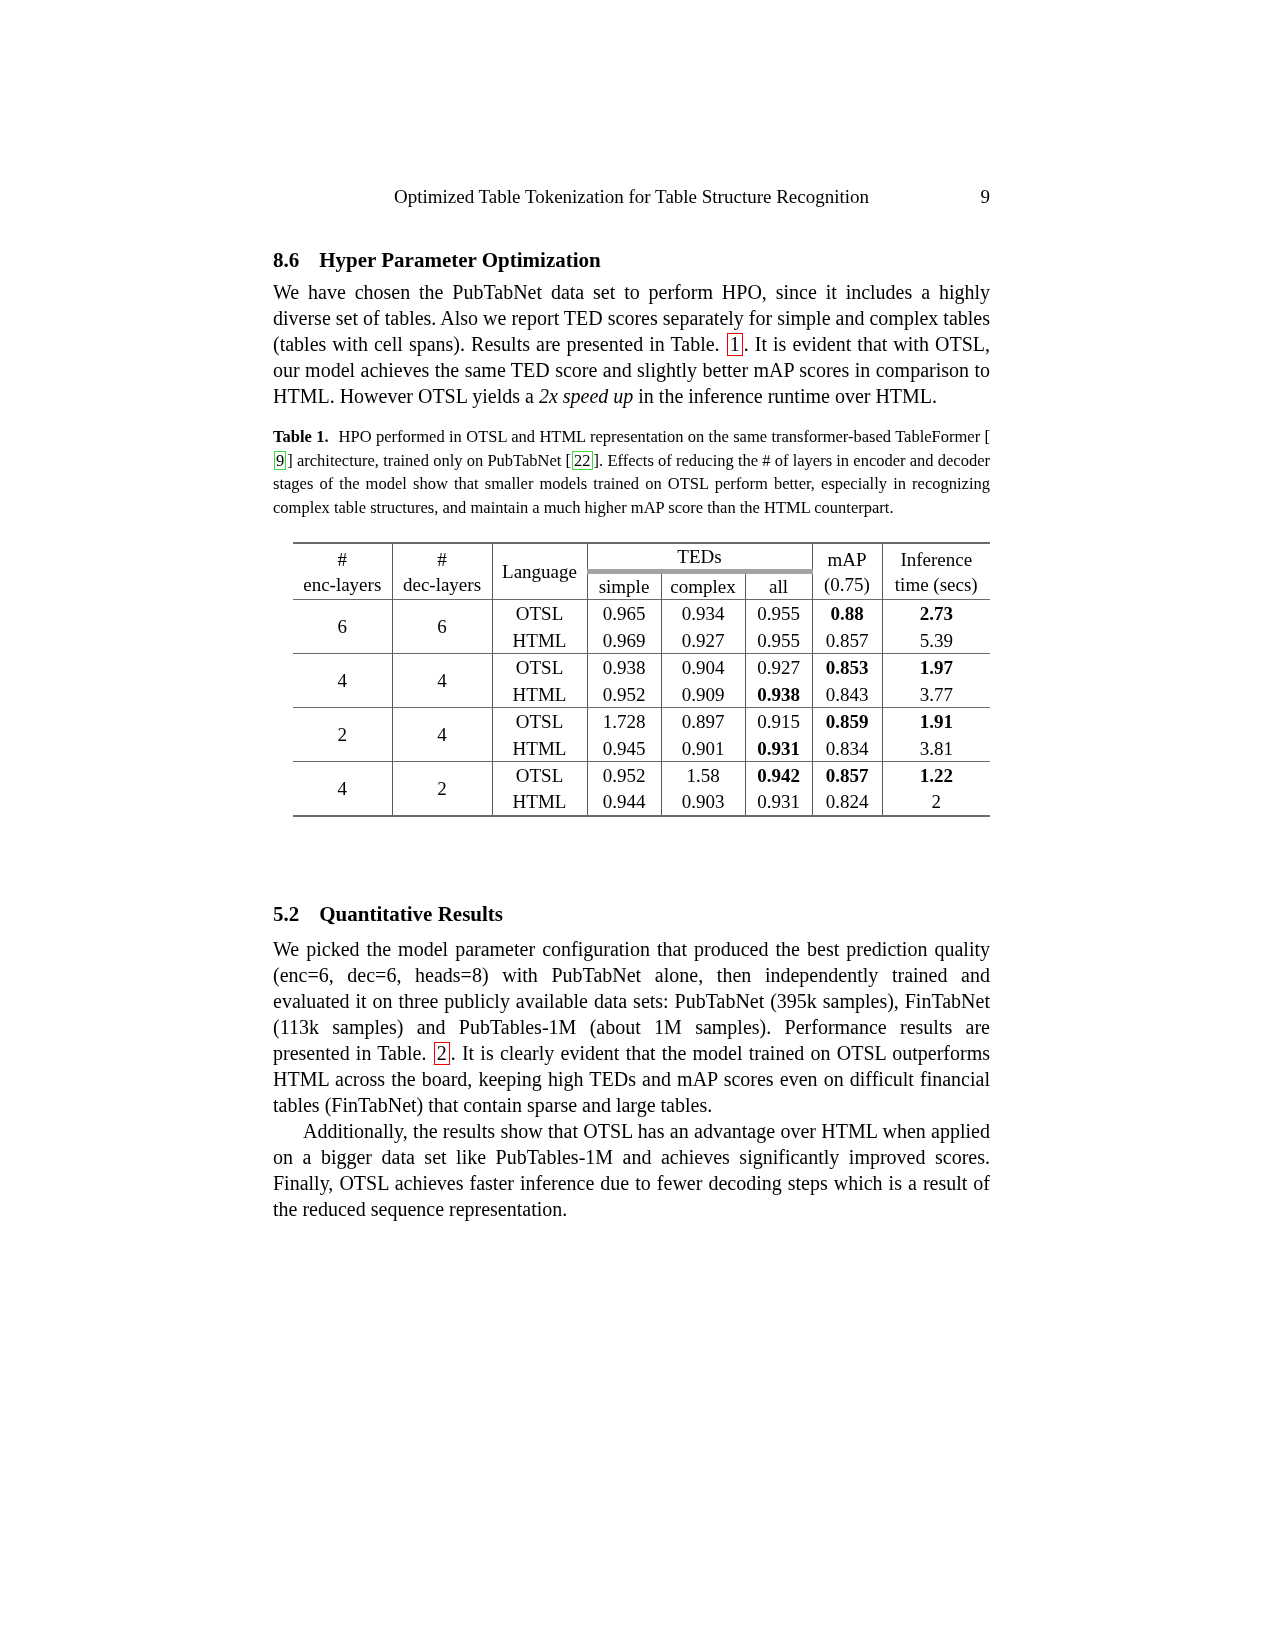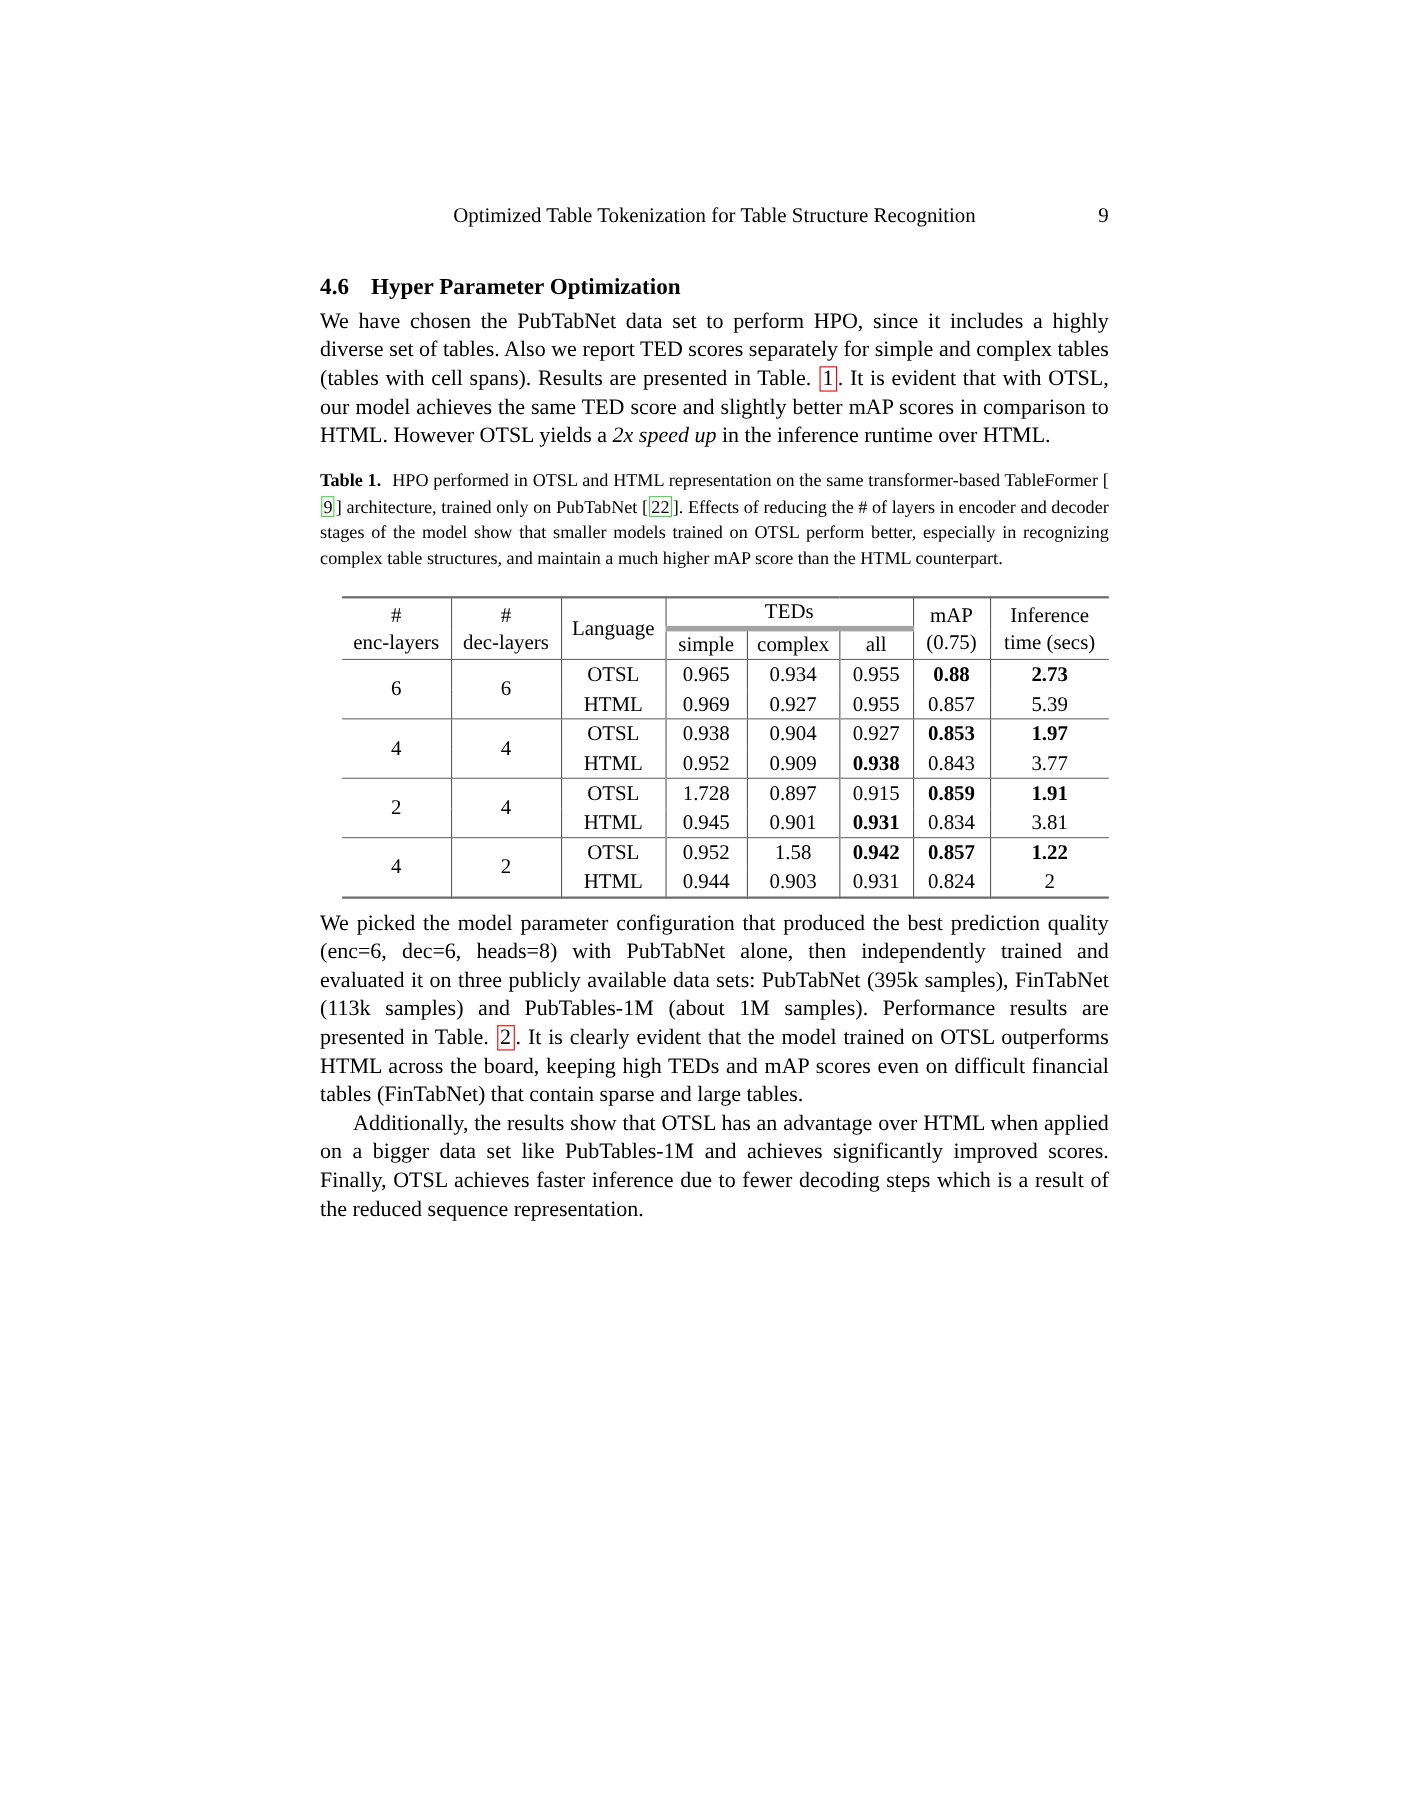--- a/index.html
+++ b/index.html
@@ -7,21 +7,21 @@
     position:relative;
     width:1275px;
     height:1650px;
     background:#ffffff;
     font-family:"Liberation Serif","DejaVu Serif",serif;
     color:#000;
     overflow:hidden;
   }
   .content{
     position:absolute;
-    left:291px;
+    left:273px;
     top:185px;
     width:717px;
   }
   
   .runhead{
     position:relative;
     height:24px;
     font-size:19px;
     line-height:24px;
   }
@@ -109,21 +109,21 @@
 <div class="page">
   <div class="content">
 
     <div class="runhead">
       <span class="rh-title">Optimized Table Tokenization for Table Structure Recognition</span>
       <span class="rh-page">9</span>
     </div>
 
 
     <div class="sec-head h51">
-      <span class="sec-num">4.6</span><span>Hyper Parameter Optimization</span>
+      <span class="sec-num">8.6</span><span>Hyper Parameter Optimization</span>
     </div>
 
     <div class="para p51"><span>We have chosen the PubTabNet data set to perform HPO, since it includes a highly diverse set of tables. Also we report TED scores separately for simple and complex tables (tables with cell spans). Results are presented in Table. </span><span class="seg-rr">1</span><span>. It is evident that with OTSL, our model achieves the same TED score and slightly better mAP scores in comparison to HTML. However OTSL yields a </span><span class="seg-i">2x speed up</span><span> in the inference runtime over HTML.</span></div>
 
     <div class="caption"><span class="seg-lbl">Table 1.</span><span>HPO performed in OTSL and HTML representation on the same transformer-based TableFormer [</span><span class="seg-rg">9</span><span>] architecture, trained only on PubTabNet [</span><span class="seg-rg">22</span><span>]. Effects of reducing the # of layers in encoder and decoder stages of the model show that smaller models trained on OTSL perform better, especially in recognizing complex table structures, and maintain a much higher mAP score than the HTML counterpart.</span></div>
 
     <table class="tbl">
       <colgroup>
         <col style="width:99px">
           <col style="width:100px">
@@ -234,18 +234,21 @@
           <td>HTML</td>
           <td>0.944</td>
           <td>0.903</td>
           <td>0.931</td>
           <td>0.824</td>
           <td>2</td>
         </tr>
       </tbody>
     </table>
 
+    <div class="sec-head h52">
+      <span class="sec-num">5.2</span><span>Quantitative Results</span>
+    </div>
 
     <div class="para p521"><span>We picked the model parameter configuration that produced the best prediction quality (enc=6, dec=6, heads=8) with PubTabNet alone, then independently trained and evaluated it on three publicly available data sets: PubTabNet (395k samples), FinTabNet (113k samples) and PubTables-1M (about 1M samples). Performance results are presented in Table. </span><span class="seg-rr">2</span><span>. It is clearly evident that the model trained on OTSL outperforms HTML across the board, keeping high TEDs and mAP scores even on difficult financial tables (FinTabNet) that contain sparse and large tables.</span></div>
     <div class="para p522">Additionally, the results show that OTSL has an advantage over HTML when applied on a bigger data set like PubTables-1M and achieves significantly improved scores. Finally, OTSL achieves faster inference due to fewer decoding steps which is a result of the reduced sequence representation.</div>
 
   </div>
 </div>
 
 </body></html>

